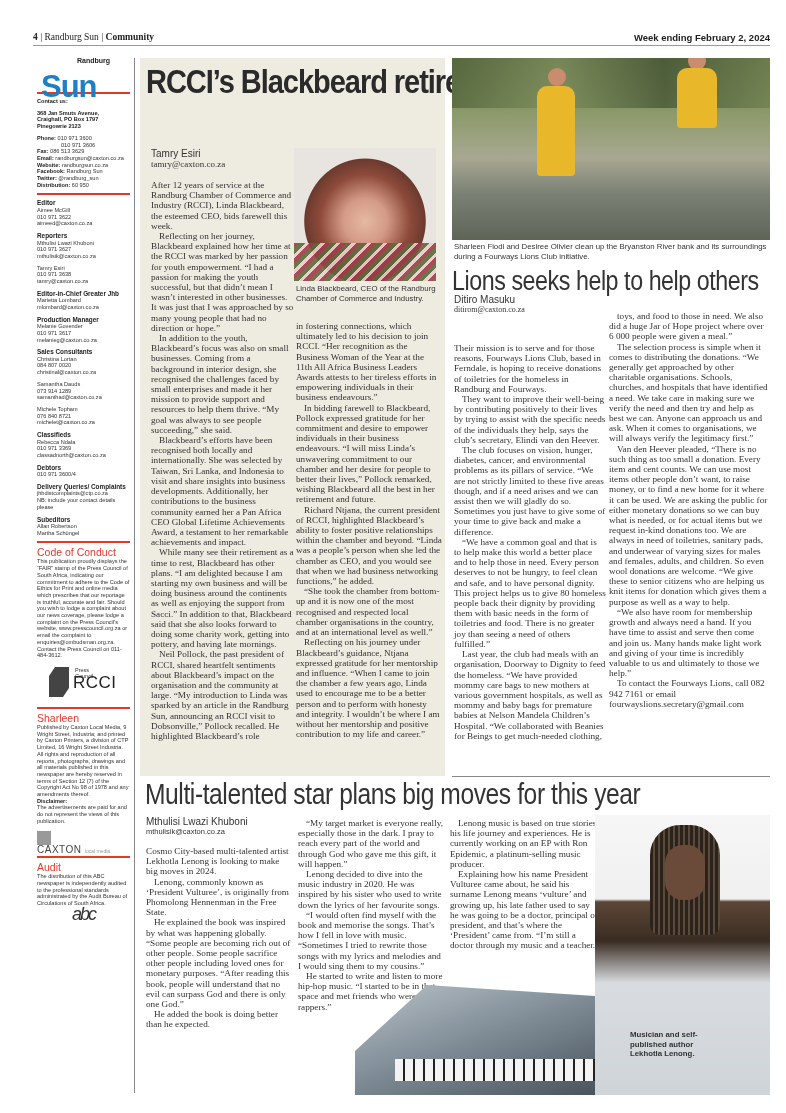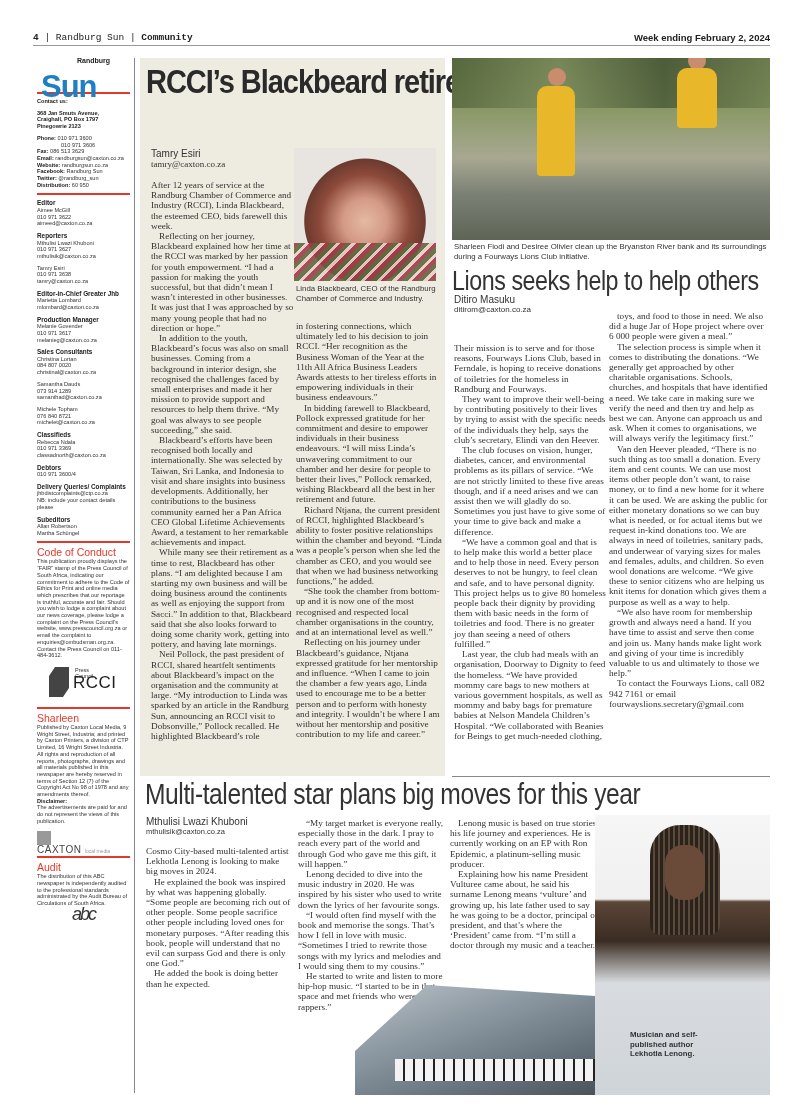--- a/index.html
+++ b/index.html
@@ -1,20 +1,20 @@
 <!DOCTYPE html>
 <html><head>
 <meta charset="utf-8">
 <style>
   * { box-sizing: border-box; margin: 0; padding: 0; }
   html, body { width: 786px; height: 1113px; background: #ffffff; overflow: hidden; }
   body { position: relative; font-family: "Liberation Serif", serif; color: #222; }
 
   .header { position: absolute; left: 33px; top: 32px; width: 737px; height: 14px; border-bottom: 1px solid #999; }
-  .header .left { position: absolute; left: 0; top: 0; font-family: Liberation Mono, monospace; font-size: 9.5px; color: #222; }
+  .header .left { position: absolute; left: 0; top: 0; font-family: Liberation Serif, serif; font-size: 9.5px; color: #222; }
   .header .left b { font-weight: bold; }
   .header .right { position: absolute; right: 0; top: 0; font-family: "Liberation Sans", sans-serif; font-size: 9.5px; font-weight: bold; color: #222; }
 
   
   .sidebar { position: absolute; left: 37px; top: 58px; width: 93px; font-family: "Liberation Sans", sans-serif; font-size: 5.6px; line-height: 6.7px; color: #333; }
   .vrule { position: absolute; left: 134px; top: 58px; width: 1px; height: 1035px; background: #888; }
   .logo { position: relative; height: 32px; }
   .logo .rb { position: absolute; left: 22px; top: 0; font-size: 7px; font-weight: bold; color: #222; }
   .logo .sun { position: absolute; left: 4px; top: 14px; font-size: 31px; font-weight: bold; color: #1e7fc4; letter-spacing: -1px; line-height: 30px; }
   .redline { height: 2px; background: #e23a2a; margin: 2px 0 4px 0; }
@@ -221,21 +221,21 @@
   <div class="trees"></div>
   <div class="p1h"></div>
     <div class="p1"></div>
   <div class="p2h"></div>
     <div class="p2"></div>
 </div>
 <div class="caption lions-cap">Sharleen Fiodi and Desiree Olivier clean up the Bryanston River bank and its surroundings during a Fourways Lions Club initiative.</div>
 <div class="lions-h">Lions seeks help to help others</div>
 <div style="position:absolute;left:454px;top:294px;">
   <div class="byline-name">Ditiro Masuku</div>
-  <div class="byline-email" style="font-family:Liberation Sans, sans-serif;font-size:8px;">ditirom@caxton.co.za</div>
+  <div class="byline-email" style="font-family:Liberation Serif, serif;font-size:8px;">ditirom@caxton.co.za</div>
 </div>
 <div class="col" id="lions-col1" style="left:454px;top:343px;width:152px;">
     <p class="first">Their mission is to serve and for those reasons, Fourways Lions Club, based in Ferndale, is hoping to receive donations of toiletries for the homeless in Randburg and Fourways.</p>
     <p>They want to improve their well-being by contributing positively to their lives by trying to assist with the specific needs of the individuals they help, says the club’s secretary, Elindi van den Heever.</p>
     <p>The club focuses on vision, hunger, diabetes, cancer, and environmental problems as its pillars of service. “We are not strictly limited to these five areas though, and if a need arises and we can assist then we will gladly do so. Sometimes you just have to give some of your time to give back and make a difference.</p>
     <p>“We have a common goal and that is to help make this world a better place and to help those in need. Every person deserves to not be hungry, to feel clean and safe, and to have personal dignity. This project helps us to give 80 homeless people back their dignity by providing them with basic needs in the form of toiletries and food. There is no greater joy than seeing a need of others fulfilled.”</p>
     <p>Last year, the club had meals with an organisation, Doorway to Dignity to feed the homeless. “We have provided mommy care bags to new mothers at various government hospitals, as well as mommy and baby bags for premature babies at Nelson Mandela Children’s Hospital. “We collaborated with Beanies for Beings to get much-needed clothing,</p>
   </div>
 <div class="col" id="lions-col2" style="left:609px;top:311px;width:160px;">
     <p class="">toys, and food to those in need. We also did a huge Jar of Hope project where over 6 000 people were given a meal.”</p>
@@ -246,20 +246,21 @@
   </div>
 <div class="hr" style="left:452px;top:776px;width:318px;"></div>
 
 <div class="multi-h">Multi-talented star plans big moves for this year</div>
 <div style="position:absolute;left:146px;top:816px;">
   <div class="byline-name">Mthulisi Lwazi Khuboni</div>
   <div class="byline-email" style="font-family:'Liberation Sans',sans-serif;font-size:7.5px;">mthulisik@caxton.co.za</div>
 </div>
 <div class="col" id="multi-col1" style="left:146px;top:846px;width:146px;">
     <p class="first">Cosmo City-based multi-talented artist Lekhotla Lenong is looking to make big moves in 2024.</p>
+    <p>Lenong, commonly known as ‘President Vulturee’, is originally from Phomolong Hennenman in the Free State.</p>
     <p>He explained the book was inspired by what was happening globally. “Some people are becoming rich out of other people. Some people sacrifice other people including loved ones for monetary purposes. “After reading this book, people will understand that no evil can surpass God and there is only one God.”</p>
     <p>He added the book is doing better than he expected.</p>
   </div>
 <div class="col" id="multi-col2" style="left:298px;top:818px;width:146px;">
     <p class="">“My target market is everyone really, especially those in the dark. I pray to reach every part of the world and through God who gave me this gift, it will happen.”</p>
     <p>Lenong decided to dive into the music industry in 2020. He was inspired by his sister who used to write down the lyrics of her favourite songs.</p>
     <p>“I would often find myself with the book and memorise the songs. That’s how I fell in love with music. “Sometimes I tried to rewrite those songs with my lyrics and melodies and I would sing them to my cousins.”</p>
     <p>He started to write and listen to more hip-hop music. “I started to be in that space and met friends who were also rappers.”</p>
   </div>
 <div class="col" id="multi-col3" style="left:450px;top:818px;width:150px;">

